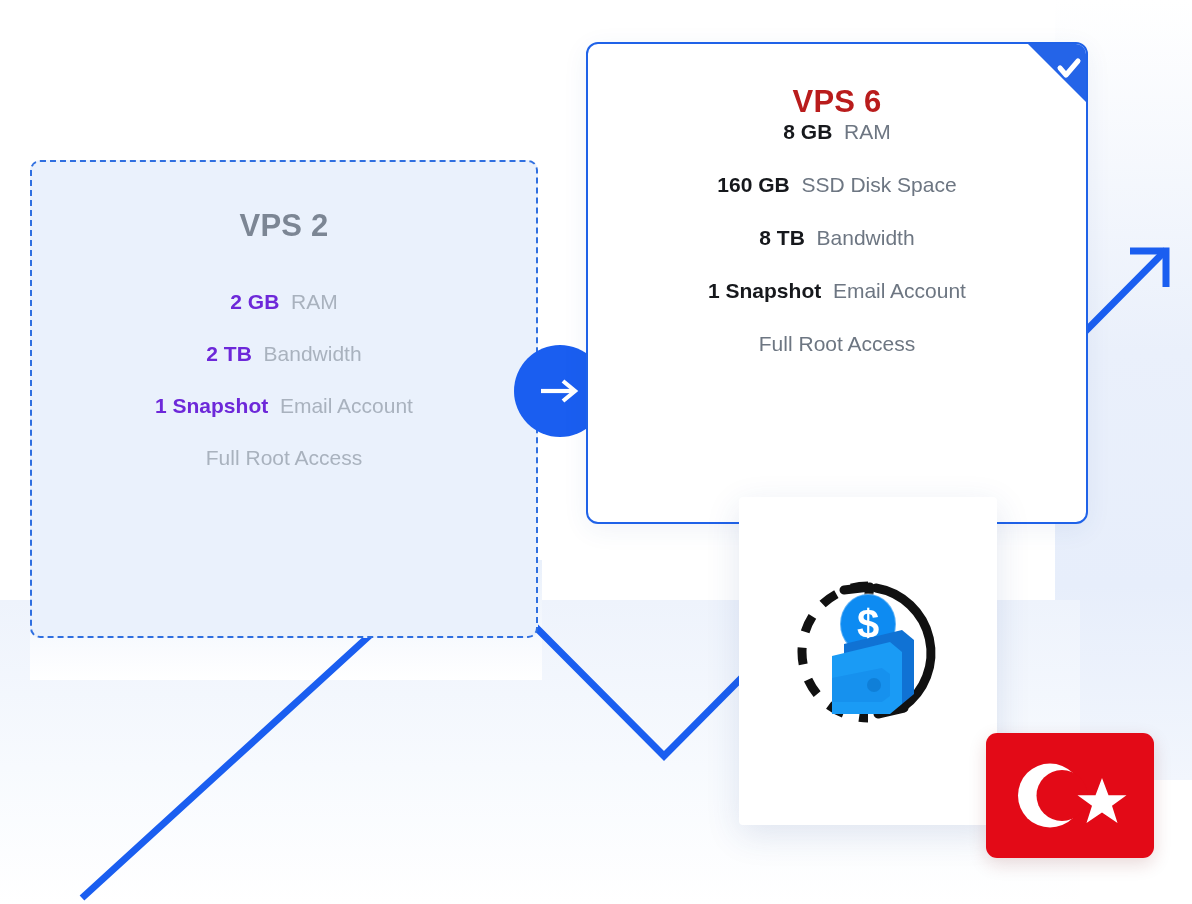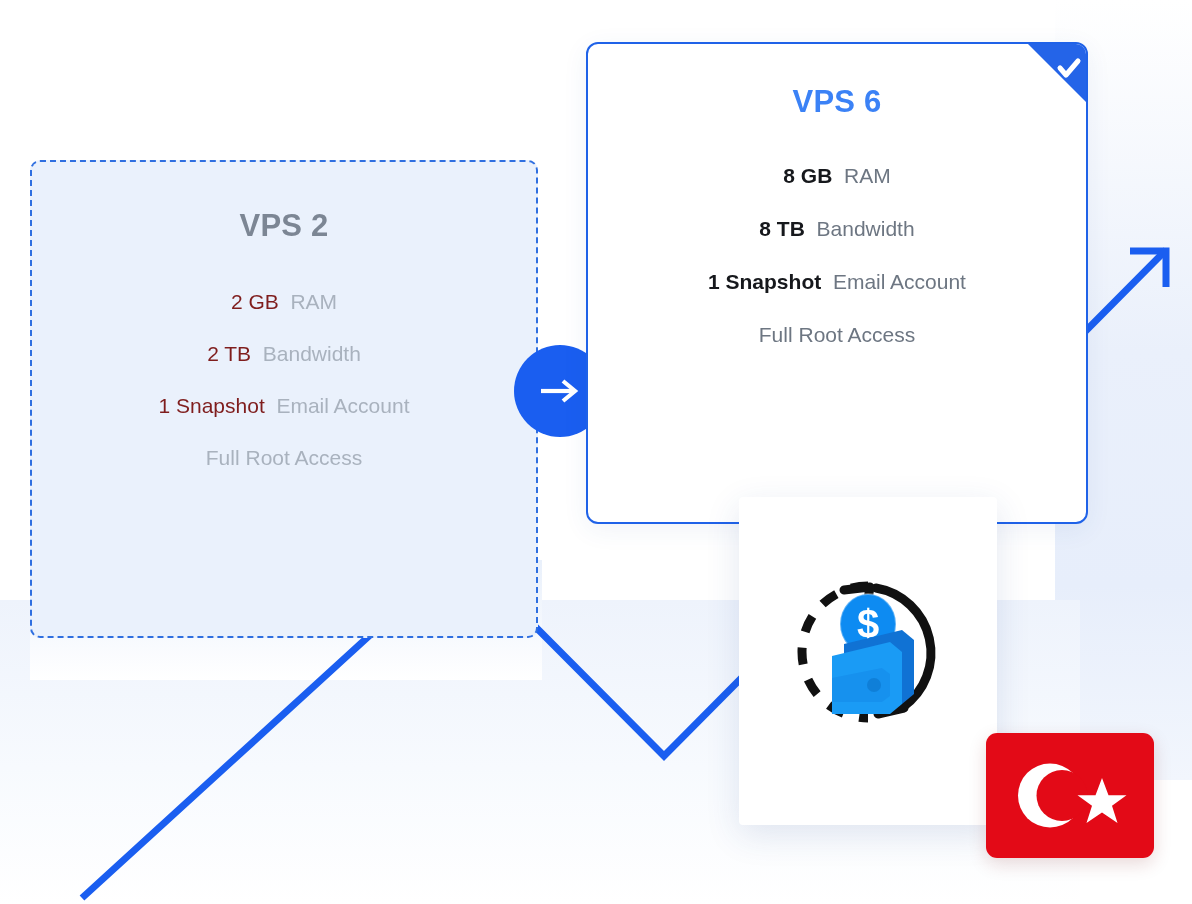--- a/index.html
+++ b/index.html
@@ -81,22 +81,22 @@
     margin-bottom: 46px;
   }
   .card-vps2 .spec {
     font-size: 21px;
     color: #a9b2be;
     margin: 0 0 28px 0;
     text-align: center;
     white-space: nowrap;
   }
   .card-vps2 .spec b {
-    color: #7f1d1d;
-    font-weight: 400;
+    color: #6d28d9;
+    font-weight: 700;
   }
 
   
   .card-vps6 {
     position: absolute;
     left: 586px;
     top: 42px;
     width: 502px;
     height: 482px;
     box-sizing: border-box;
@@ -106,23 +106,22 @@
     display: flex;
     flex-direction: column;
     align-items: center;
     padding-top: 40px;
     overflow: hidden;
     box-shadow: 0 6px 26px rgba(40, 80, 160, .07);
   }
   .card-vps6 .card-title {
     font-size: 31px;
     font-weight: 700;
-    color: #3b82f6;
+    color: #b91c1c;
     letter-spacing: .2px;
-    margin-bottom: 44px;
   }
   .card-vps6 .spec {
     font-size: 21px;
     color: #6d7682;
     margin: 0 0 29px 0;
     text-align: right;
     white-space: nowrap;
   }
   .card-vps6 .spec b {
     color: #16181c;
@@ -237,20 +236,24 @@
       <polyline points="42,24 48,31 60,17" fill="none" stroke="#ffffff" stroke-width="5" stroke-linecap="round" stroke-linejoin="round"></polyline>
     </svg>
 
     <div class="card-title">VPS 6</div>
 
     <div class="spec">
       <b>8 GB&nbsp;</b>
       <span>RAM</span>
     </div>
     <div class="spec">
+      <b>160 GB&nbsp;</b>
+      <span>SSD Disk Space</span>
+    </div>
+    <div class="spec">
       <b>8 TB&nbsp;</b>
       <span>Bandwidth</span>
     </div>
     <div class="spec">
       <b>1 Snapshot&nbsp;</b>
       <span>Email Account</span>
     </div>
     <div class="spec">
       <span>Full Root Access</span>
     </div>

